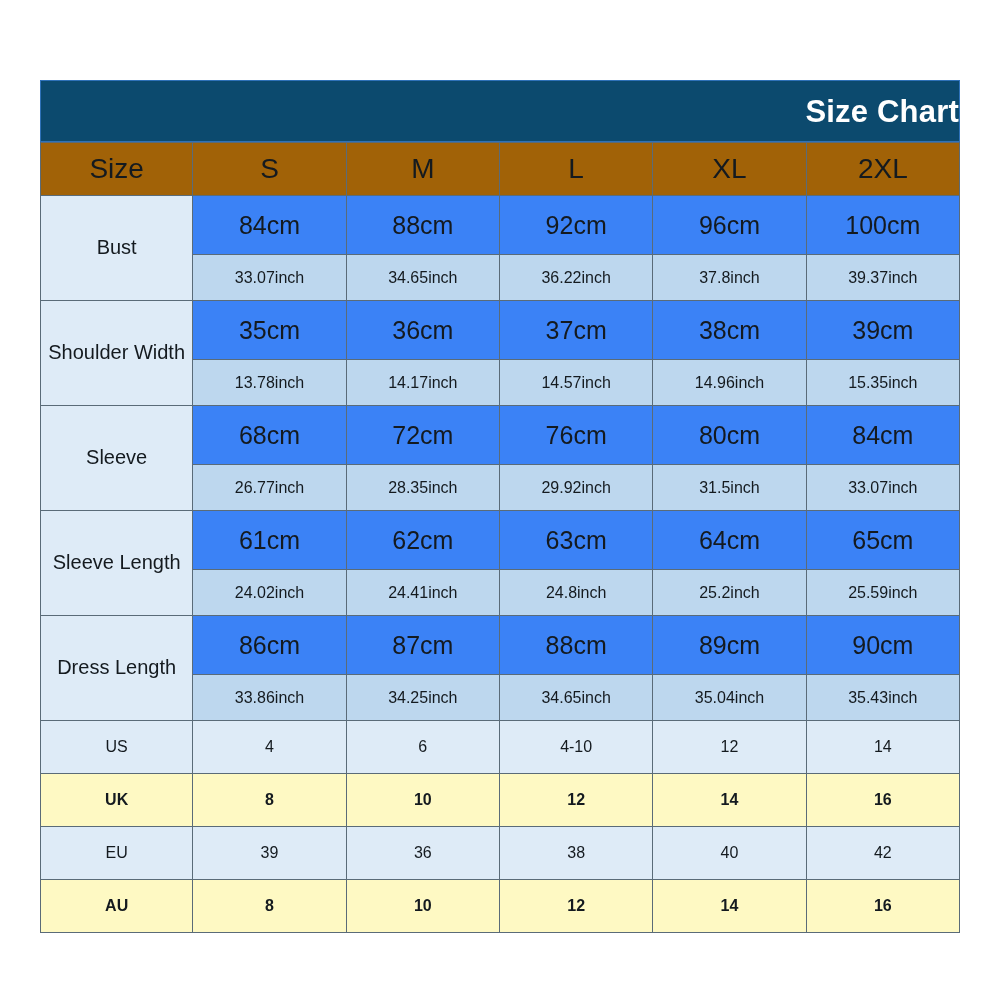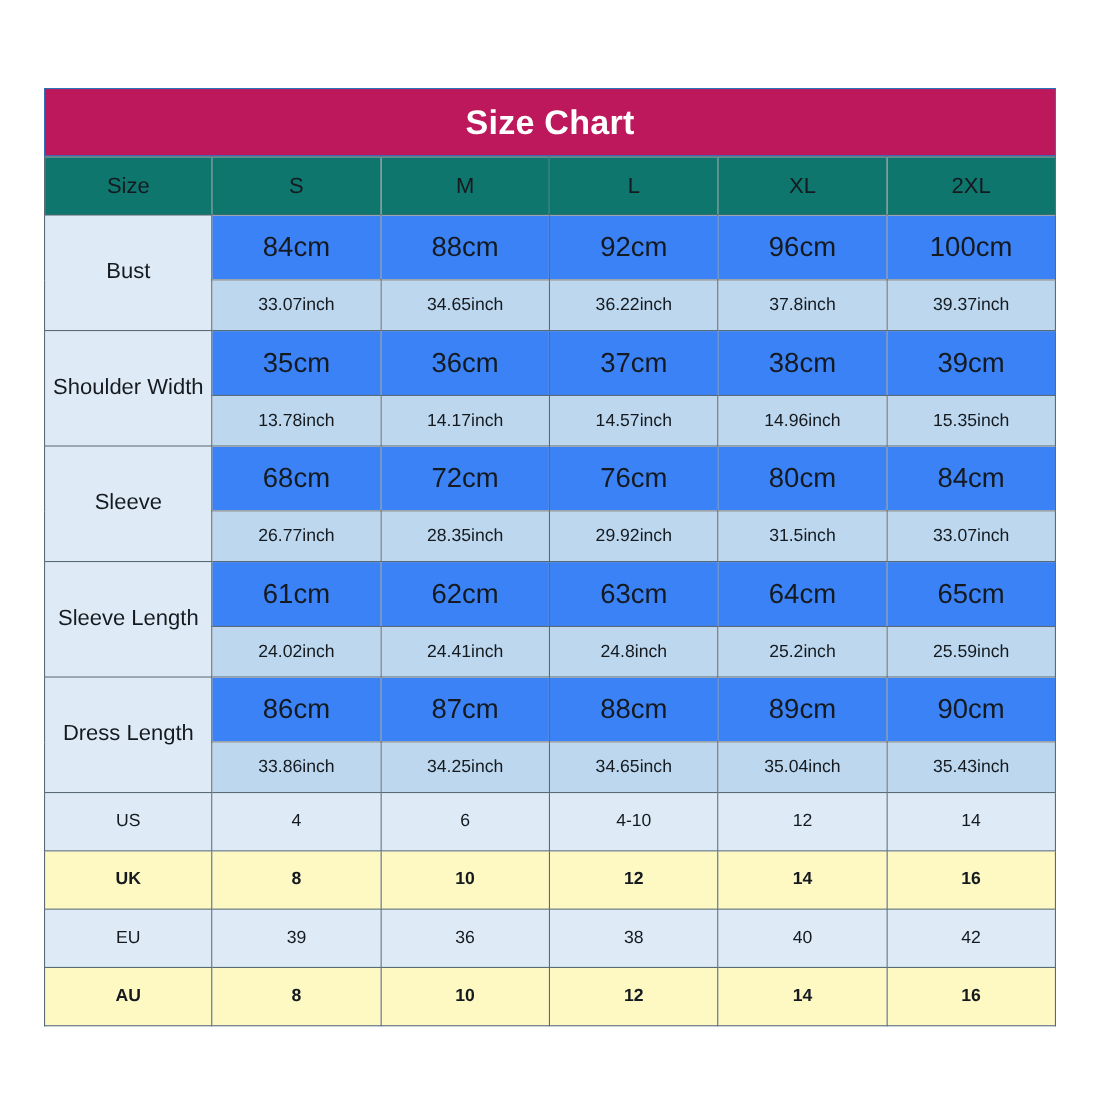--- a/index.html
+++ b/index.html
@@ -15,25 +15,25 @@
   }
 
   #chart-wrap {
     position: absolute;
     left: 40px;
     top: 80px;
     width: 920px;
   }
 
   .title-bar {
-    background: #be185d;
+    background: #0c4a6e;
     color: #ffffff;
     font-size: 31px;
     font-weight: bold;
-    text-align: center;
+    text-align: right;
     height: 62px;
     line-height: 62px;
     letter-spacing: 0.2px;
     border: 1px solid #2e71b8;
     box-sizing: border-box;
   }
 
   table.size-table {
     border-collapse: collapse;
     width: 920px;
@@ -53,22 +53,22 @@
   col.c-label { width: 152px; }
   col.c-size  { width: 153px; }
 
   
   .bg-med   { background: #fef9c3; font-weight: bold; }
   .bg-light { background: #deebf7; }
 
   
   .hdr-cell {
     height: 52px;
-    font-size: 20px;
-    background: #0f766e;
+    font-size: 28px;
+    background: #a16207;
   }
 
   
   .lbl-cell {
     font-size: 20px;
     line-height: 1.18;
     background: #deebf7;
   }
   .cm-cell {
     height: 58px;

